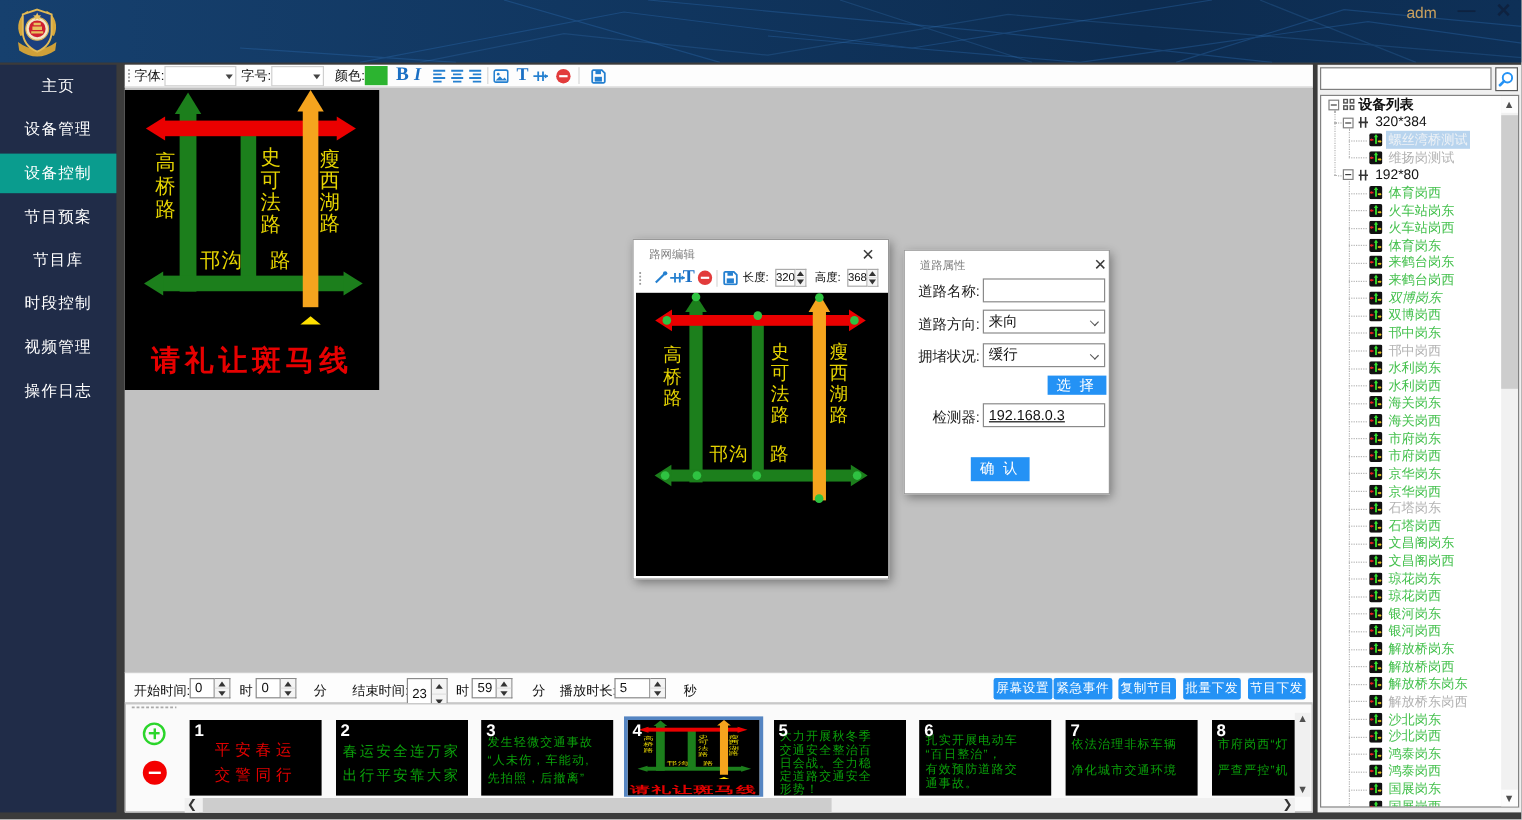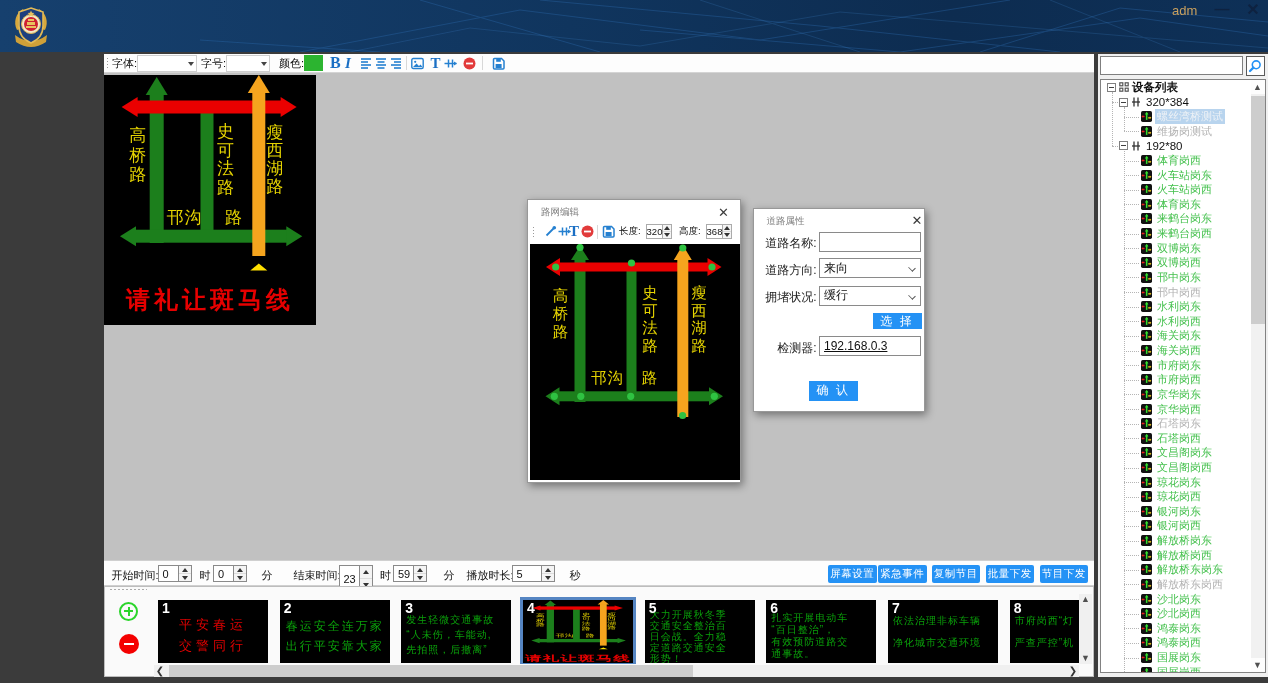--- a/index.html
+++ b/index.html
@@ -175,20 +175,46 @@
       <circle cx="20" cy="20" r="9.5" fill="#f3e7c6" stroke="#d9b254" stroke-width="1"></circle>
       <circle cx="20" cy="20" r="7" fill="#cf2030"></circle>
       <path d="M15,22 h10 v2 h-10 z M16,18 h8 v3 h-8 z M17,15 h6 v2 h-6 z" fill="#e8c05e"></path>
       <path d="M20,6.5 l1,2.2 2.4,.2 -1.8,1.6 .6,2.3 -2.2,-1.3 -2.2,1.3 .6,-2.3 -1.8,-1.6 2.4,-.2 z" fill="#e8c05e"></path>
     </svg>
     <div id="user-name">adm</div>
     <div id="min-btn">—</div>
     <div id="close-btn">✕</div>
   </div>
 
+  <div id="sidebar">
+      <div class="side-item" style="top: 1.6px;">
+        <span>主页</span>
+      </div>
+      <div class="side-item" style="top: 37.9px;">
+        <span>设备管理</span>
+      </div>
+      <div class="side-item active" style="top: 74.2px;">
+        <span>设备控制</span>
+      </div>
+      <div class="side-item" style="top: 110.5px;">
+        <span>节目预案</span>
+      </div>
+      <div class="side-item" style="top: 146.8px;">
+        <span>节目库</span>
+      </div>
+      <div class="side-item" style="top: 183.1px;">
+        <span>时段控制</span>
+      </div>
+      <div class="side-item" style="top: 219.4px;">
+        <span>视频管理</span>
+      </div>
+      <div class="side-item" style="top: 255.7px;">
+        <span>操作日志</span>
+      </div>
+    </div>
 
   <div id="main">
     <div id="toolbar">
         <div class="tb-row" style="left: 2.5px;">
           <div class="grip"></div>
         </div>
         <div class="tb-row" style="left: 8.5px;">
           <span class="tb-label">字体:</span>
         </div>
         <div class="tb-row" style="left: 33px;">
@@ -822,21 +848,21 @@
               <svg width="11" height="11" viewBox="0 0 13 13" style="flex:none">
                 <rect width="13" height="13" rx="2" fill="#111"></rect>
                 <rect x="5.8" y="2.5" width="1.8" height="8" fill="#35e02f"></rect>
                 <polygon points="6.7,0.8 4.6,4 8.8,4" fill="#35e02f"></polygon>
                 <rect x="1" y="5.7" width="3.2" height="1.6" fill="#e82020"></rect>
                 <polygon points="0.7,6.5 2.6,5 2.6,8" fill="#e82020"></polygon>
                 <rect x="8.5" y="7.3" width="2.6" height="1.6" fill="#e8c020"></rect>
                 <polygon points="12.3,8.1 10.4,6.6 10.4,9.6" fill="#e8c020"></polygon>
               </svg>
             </span>
-        <span class="tlabel online" style="padding:0 2px;">双博岗东</span>
+        <span class="tlabel online" style="padding:0 2px;font-style:italic;">双博岗东</span>
           </div>
           <div class="trow" style="top: 176.04px; left: 40px;">
             <span style="display:flex;margin-right:3px;">
               <svg width="11" height="11" viewBox="0 0 13 13" style="flex:none">
                 <rect width="13" height="13" rx="2" fill="#111"></rect>
                 <rect x="5.8" y="2.5" width="1.8" height="8" fill="#35e02f"></rect>
                 <polygon points="6.7,0.8 4.6,4 8.8,4" fill="#35e02f"></polygon>
                 <rect x="1" y="5.7" width="3.2" height="1.6" fill="#e82020"></rect>
                 <polygon points="0.7,6.5 2.6,5 2.6,8" fill="#e82020"></polygon>
                 <rect x="8.5" y="7.3" width="2.6" height="1.6" fill="#e8c020"></rect>

